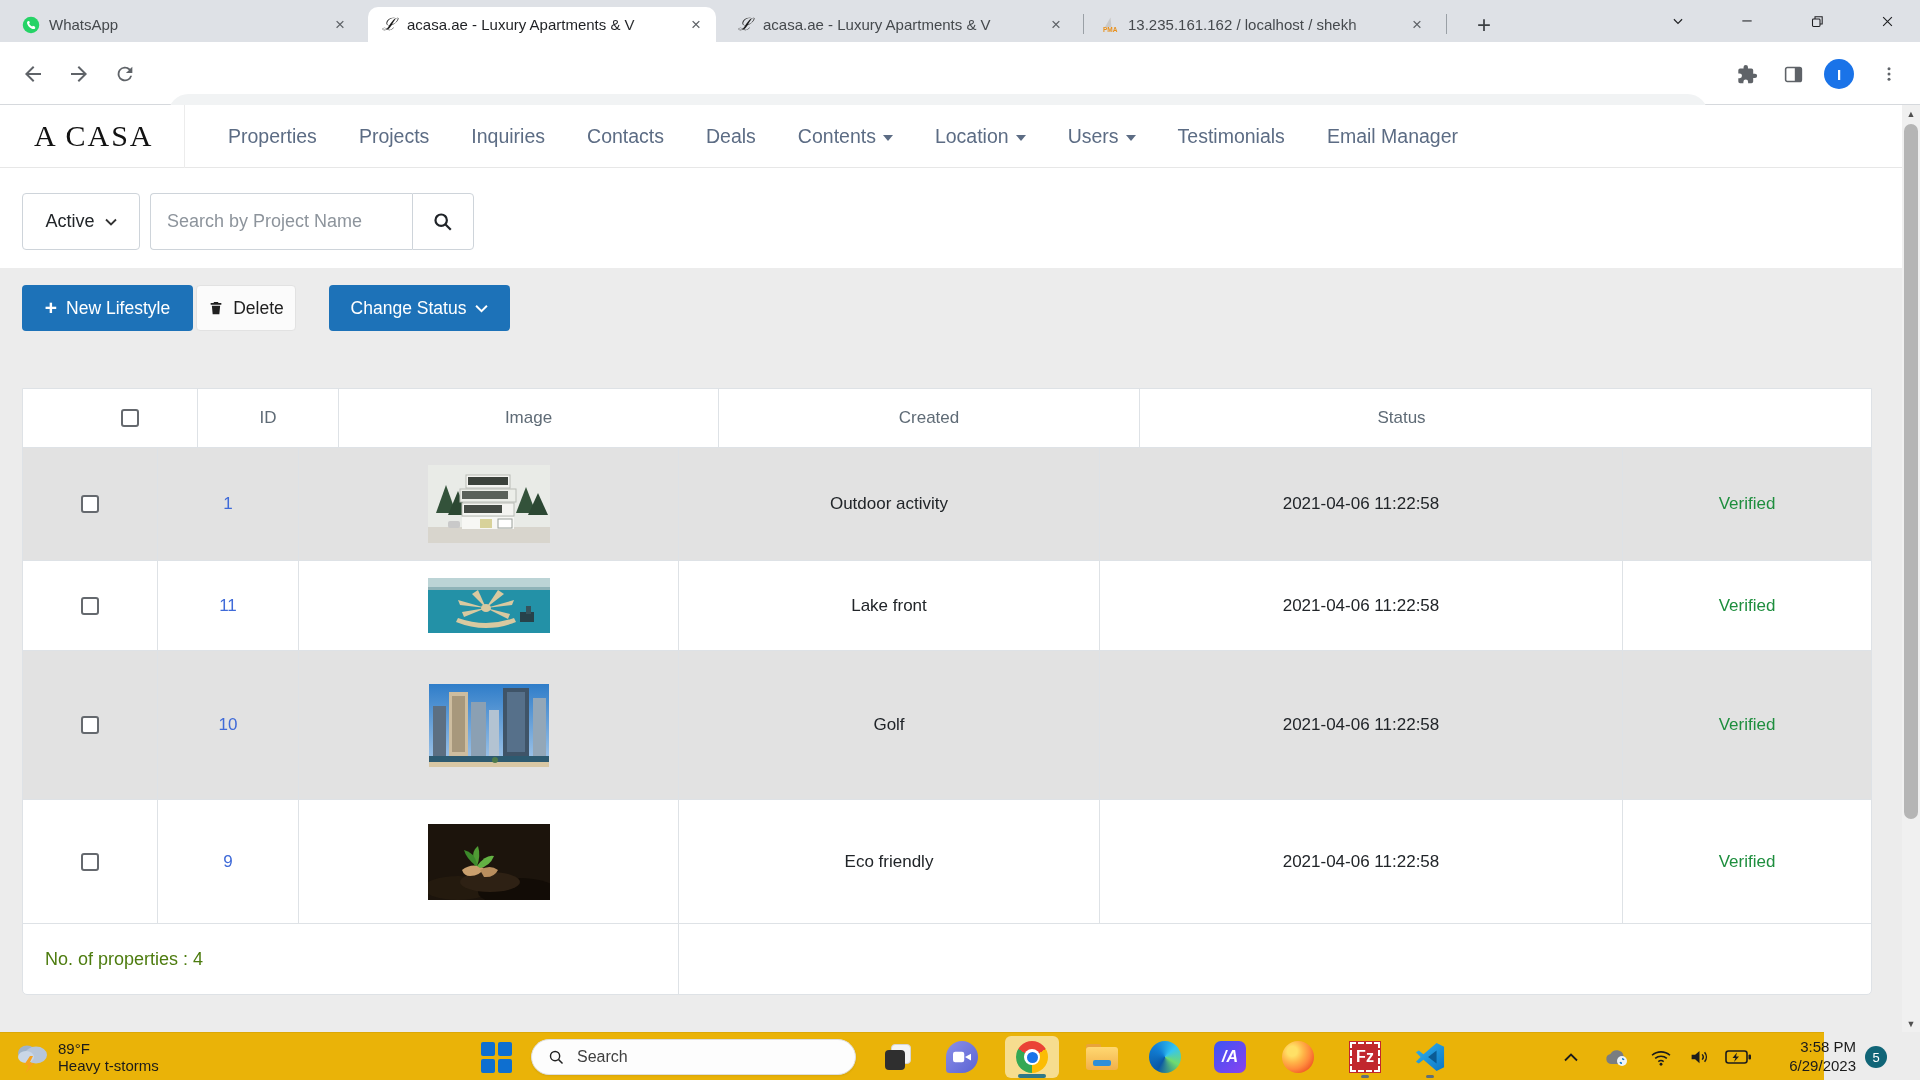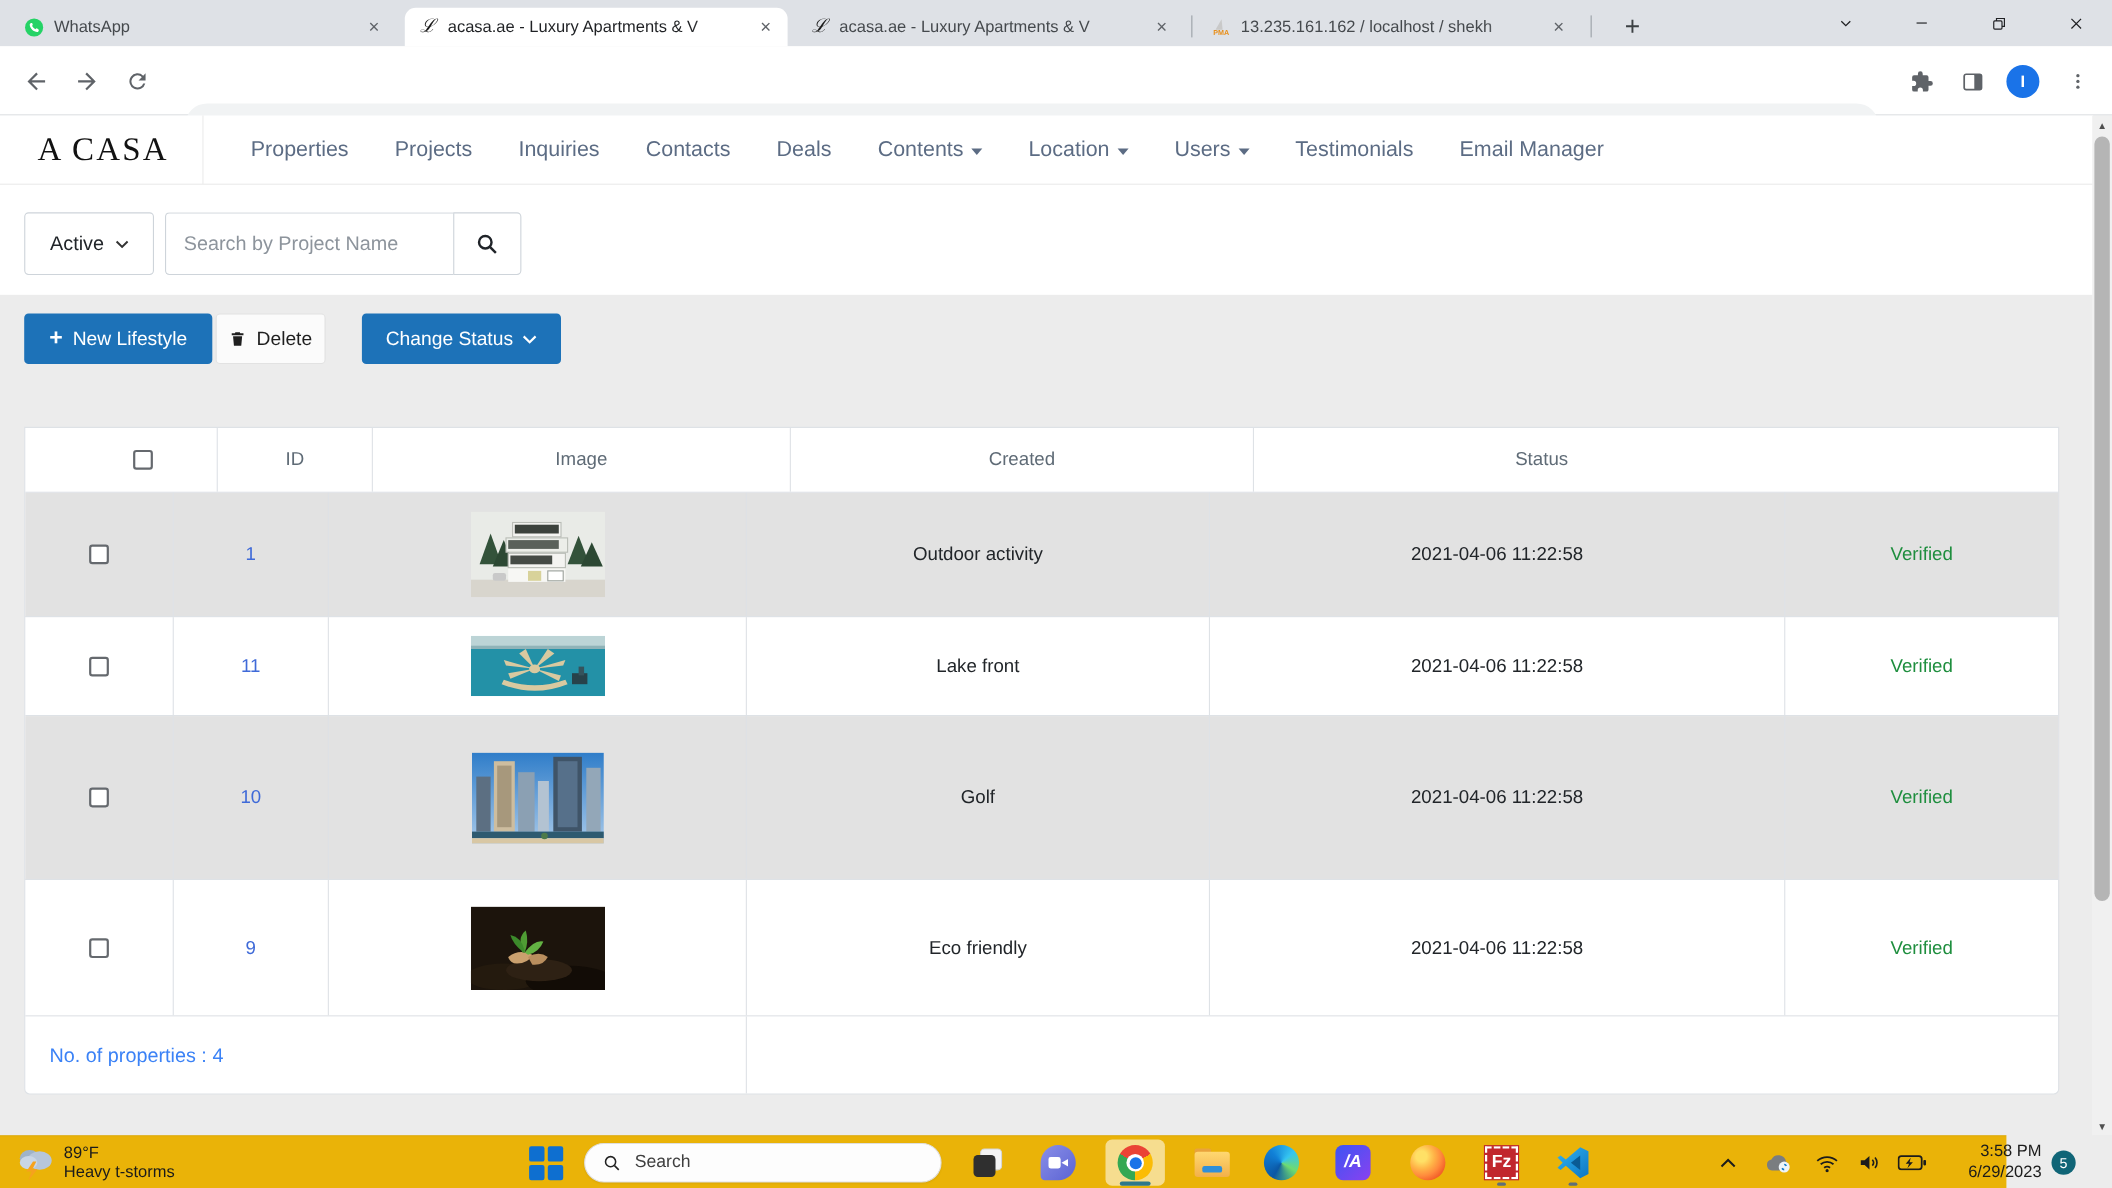--- a/index.html
+++ b/index.html
@@ -74,21 +74,21 @@
   .tc { display:flex; align-items:center; justify-content:center; border-right:1px solid #dee2e6; height:100%; font-size:17px; color:#212529; }
   .tc:last-child { border-right:none; }
   .thead-row { height:59px;padding-left:40px; }
   .thead-row .tc { color:#5f6b76; font-size:17px; }
   .r-gray { background:#e2e2e2; }
   .row-12 { height:113px; } .row-11 { height:90px; } .row-10 { height:149px; } .row-9 { height:124px; }
   .cb { width:18px; height:18px; border:2px solid #65696e; border-radius:3px; background:#fff; }
   .idlink { color:#3f6ad8; text-decoration:none; font-size:17px; }
   .verified { color:#1e8e3e; }
   .tfoot-row { height:70px; grid-template-columns:656px 1194px; }
-  .tf-left { display:flex; align-items:center; padding-left:22px; border-right:1px solid #dee2e6; font-size:18px; color:#3b82f6; height:100%; }
+  .tf-left { display:flex; align-items:center; padding-left:22px; border-right:1px solid #dee2e6; font-size:18px; color:#4d7c0f; height:100%; }
   .thumb { overflow:hidden; }
 
   
   .pagescroll { position:absolute; left:1902px; top:105px; width:18px; height:927px; background:#f0f0f0; }
   .ps-arrow { position:absolute; left:0; width:18px; height:17px; display:flex; align-items:center; justify-content:center; font-size:9px; color:#505050; }
   .ps-thumb { position:absolute; left:2px; width:14px; border-radius:7px; background:#b5b5b5; }
 
   
   .taskbar { position:absolute; left:0; top:1032px; width:1824px; height:48px; background:#eab308; border-top:1px solid rgba(0,0,0,0.06); }
   .weather { position:absolute; left:14px; top:2px; height:44px; display:flex; align-items:center; gap:8px; }

